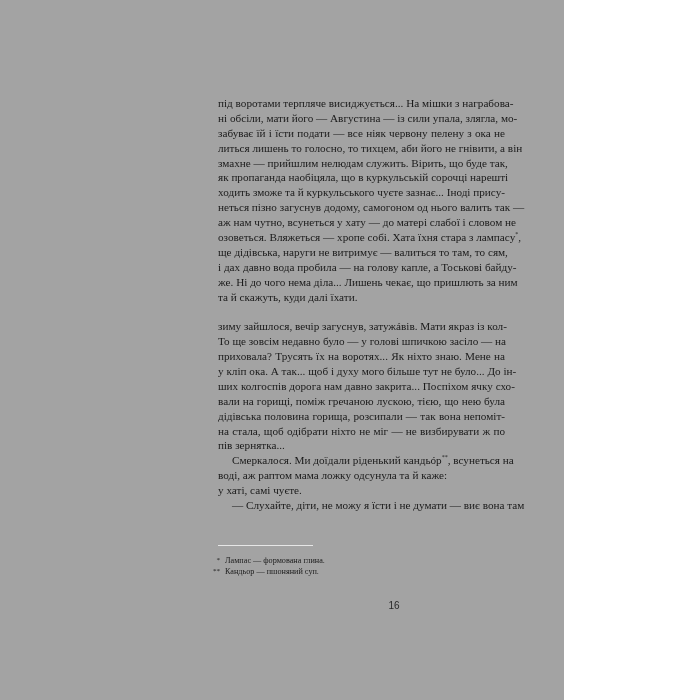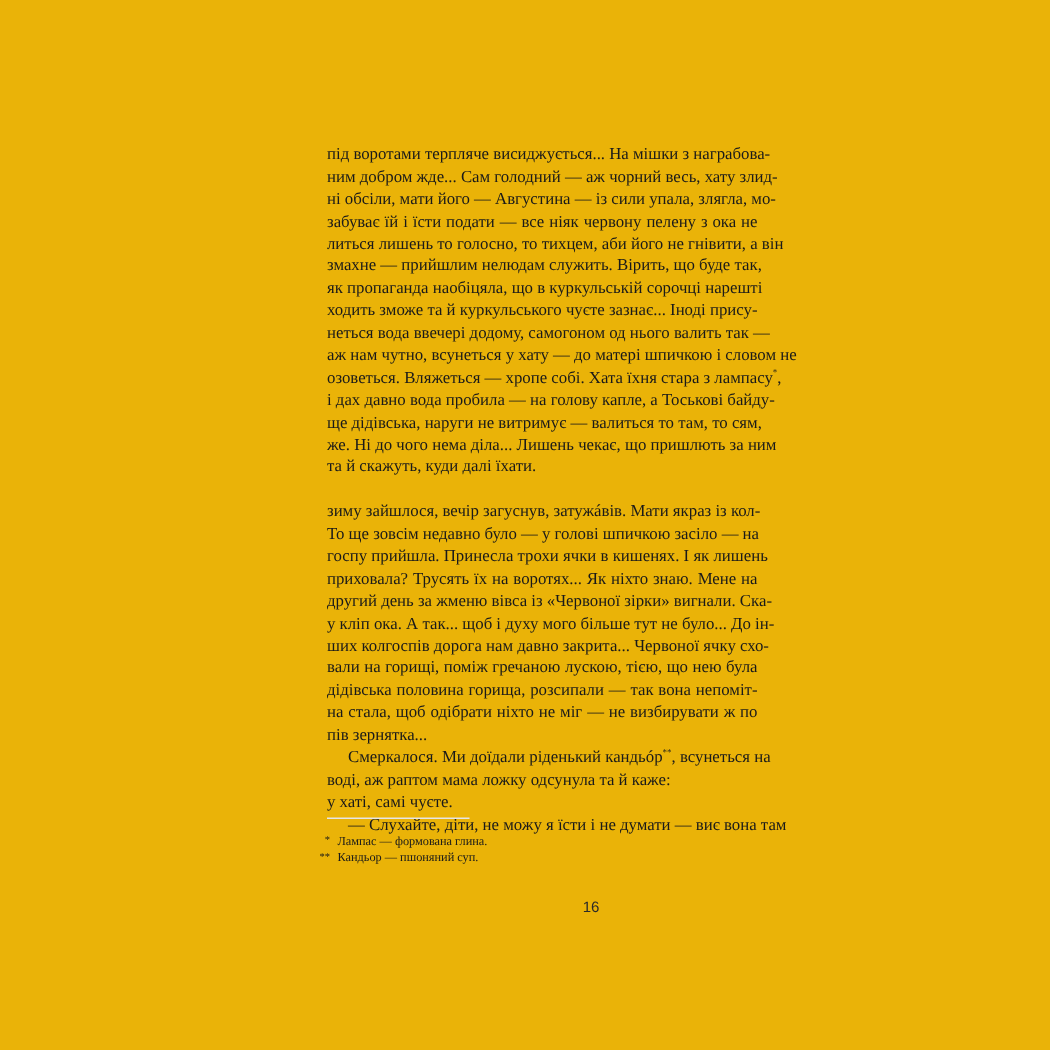--- a/index.html
+++ b/index.html
@@ -11,22 +11,22 @@
     width: 700px;
     height: 700px;
     position: relative;
     overflow: hidden;
     font-family: "Liberation Serif", "DejaVu Serif", serif;
     color: #1a1a1a;
   }
   .page {
     position: absolute;
     left: 0; top: 0;
-    width: 700px; height: 700px;
-    background: #eab308;
+    width: 564px; height: 700px;
+    background: #a3a3a3;
   }
   .text-block {
     position: absolute;
     left: 218px;
     top: 96px;
     width: 287px;
     font-size: 11.2px;
     line-height: 14.9px;
   }
   .line {
@@ -84,46 +84,43 @@
   sup { font-size: 6px; vertical-align: super; line-height: 0; }
 </style>
 </head>
 <body>
 
 <div class="page">
   <div class="text-block">
 
     <div>
       <span class="line">під воротами терпляче висиджується... На мішки з награбова-</span>
-      <span class="line">ним добром жде... Сам голодний — аж чорний весь, хату злид-</span>
       <span class="line">ні обсіли, мати його — Августина — із сили упала, злягла, мо-</span>
       <span class="line">забуває їй і їсти подати — все ніяк червону пелену з ока не</span>
       <span class="line">литься лишень то голосно, то тихцем, аби його не гнівити, а він</span>
       <span class="line">змахне — прийшлим нелюдам служить. Вірить, що буде так,</span>
       <span class="line">як пропаганда наобіцяла, що в куркульській сорочці нарешті</span>
       <span class="line">ходить зможе та й куркульського чуєте зазнає... Іноді прису-</span>
-      <span class="line">неться вода ввечері додому, самогоном од нього валить так —</span>
-      <span class="line">аж нам чутно, всунеться у хату — до матері шпичкою і словом не</span>
+      <span class="line">неться пізно загуснув додому, самогоном од нього валить так —</span>
+      <span class="line">аж нам чутно, всунеться у хату — до матері слабої і словом не</span>
       <span class="line"><span>озоветься. Вляжеться — хропе собі. Хата їхня стара з лампасу</span><sup>*</sup>,</span>
+      <span class="line">ще дідівська, наруги не витримує — валиться то там, то сям,</span>
       <span class="line">і дах давно вода пробила — на голову капле, а Тоськові байду-</span>
-      <span class="line">ще дідівська, наруги не витримує — валиться то там, то сям,</span>
       <span class="line">же. Ні до чого нема діла... Лишень чекає, що пришлють за ним</span>
       <span class="line last">та й скажуть, куди далі їхати.</span>
     </div>
 
     <div class="para-gap"></div>
 
     <div>
       <span class="line">зиму зайшлося, вечір загуснув, затужáвів. Мати якраз із кол-</span>
       <span class="line">То ще зовсім недавно було — у голові шпичкою засіло — на</span>
-      <span class="line">госпу прийшла. Принесла трохи ячки в кишенях. І як лишень</span>
       <span class="line">приховала? Трусять їх на воротях... Як ніхто знаю. Мене на</span>
-      <span class="line">другий день за жменю вівса із «Червоної зірки» вигнали. Ска-</span>
       <span class="line">у кліп ока. А так... щоб і духу мого більше тут не було... До ін-</span>
-      <span class="line">ших колгоспів дорога нам давно закрита... Червоної ячку схо-</span>
+      <span class="line">ших колгоспів дорога нам давно закрита... Поспіхом ячку схо-</span>
       <span class="line">вали на горищі, поміж гречаною лускою, тією, що нею була</span>
       <span class="line">дідівська половина горища, розсипали — так вона непоміт-</span>
       <span class="line">на стала, щоб одібрати ніхто не міг — не визбирувати ж по</span>
       <span class="line last">пів зернятка...</span>
     </div>
 
     <div>
       <span class="line indent"><span>Смеркалося. Ми доїдали ріденький кандьóр</span><sup>**</sup><span>, всунеться на</span></span>
       <span class="line last">воді, аж раптом мама ложку одсунула та й каже:</span>
     </div>

